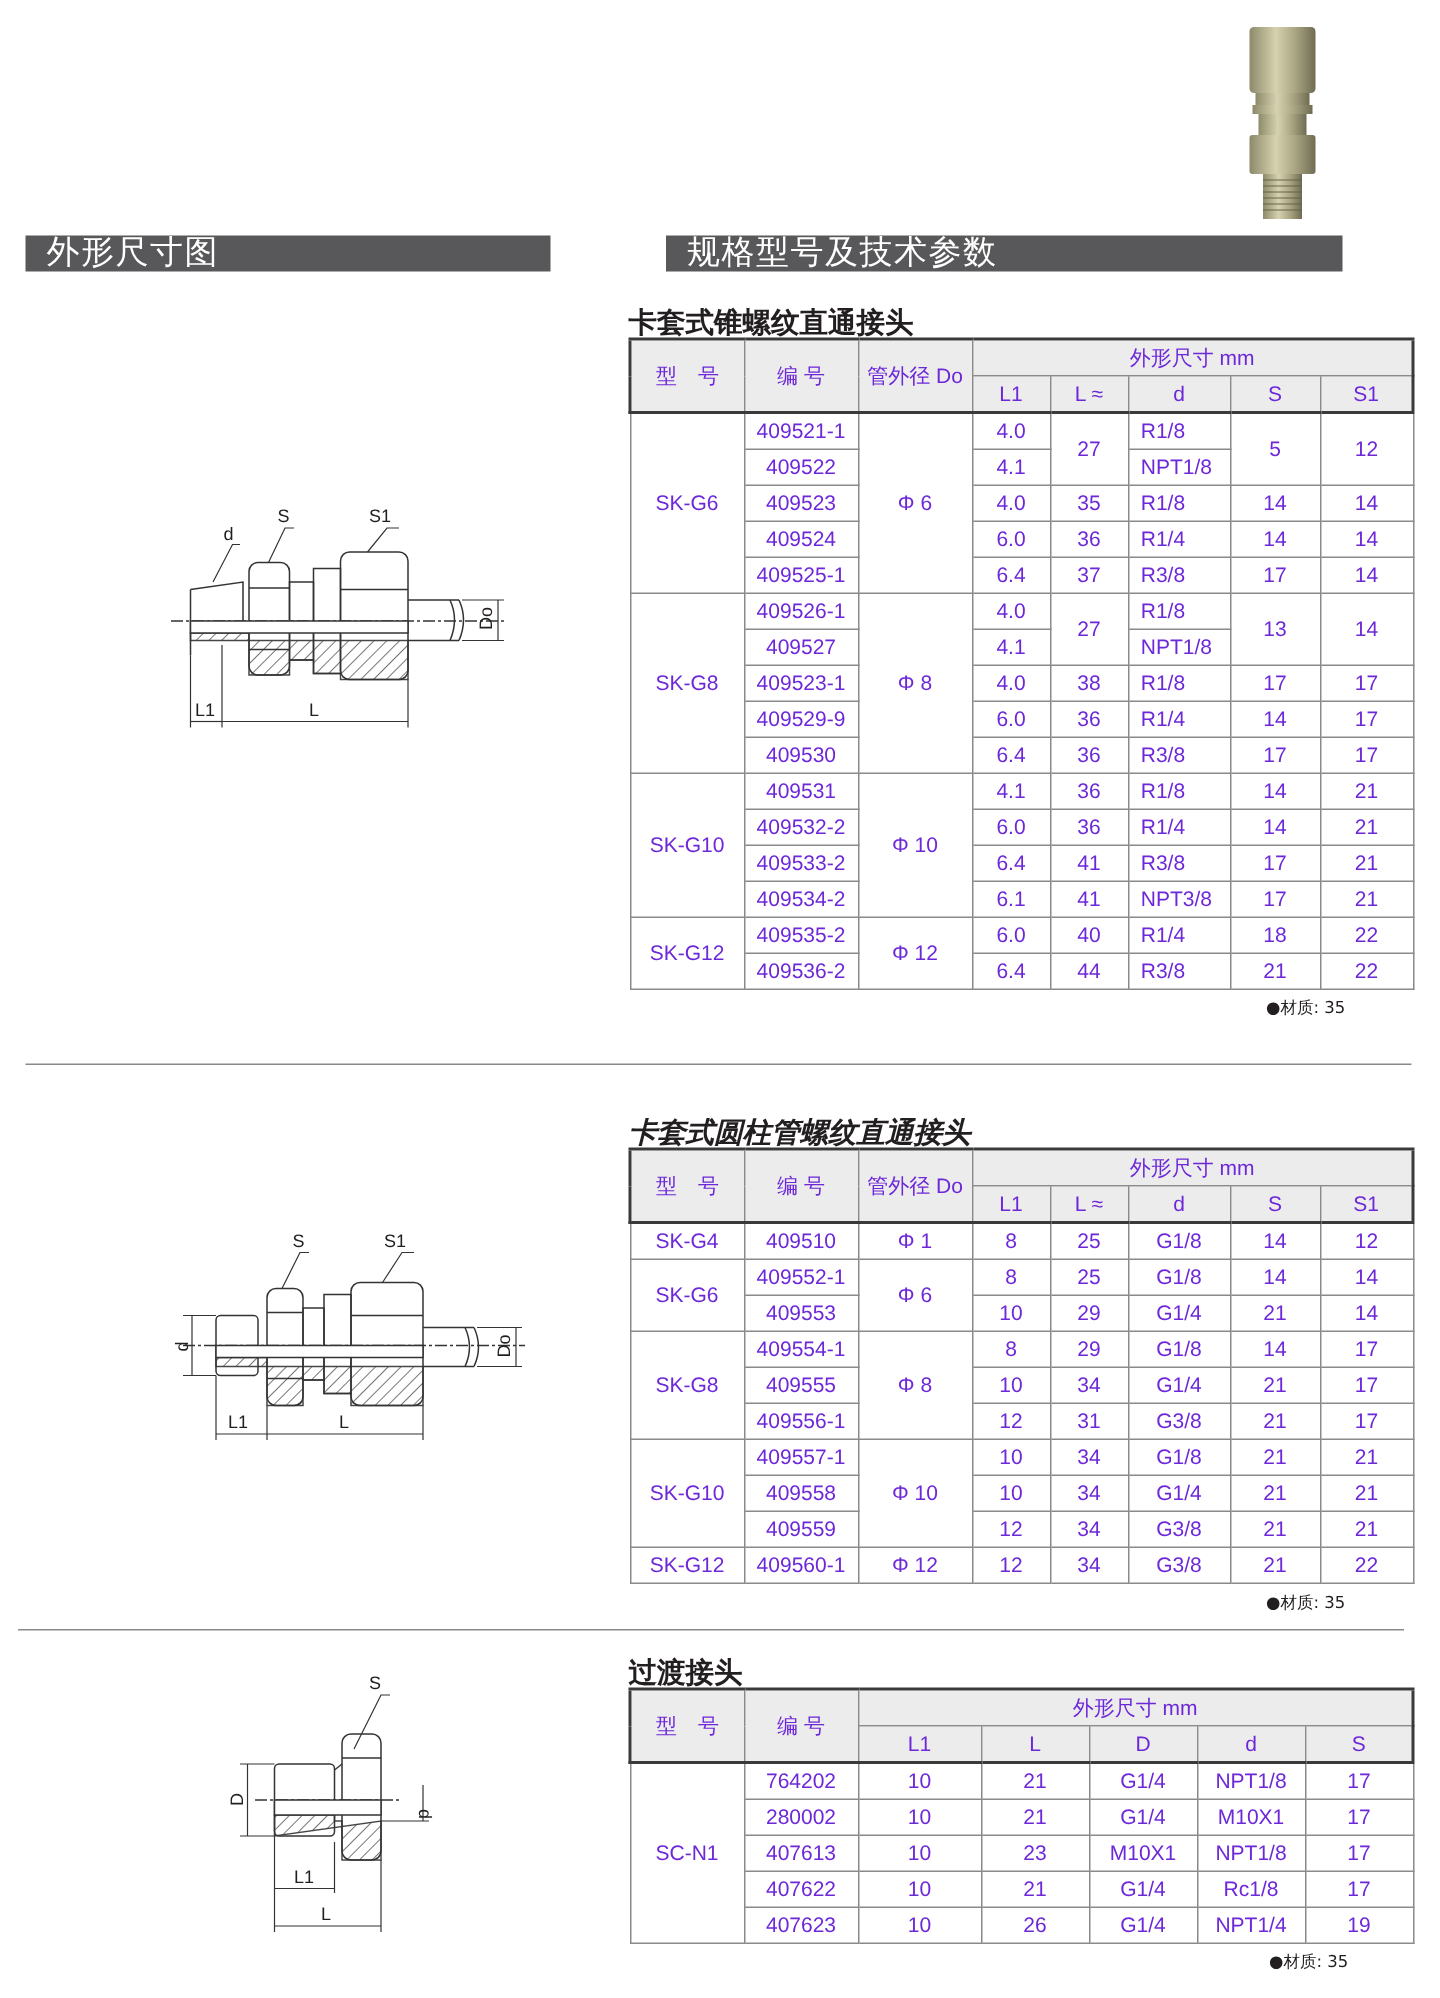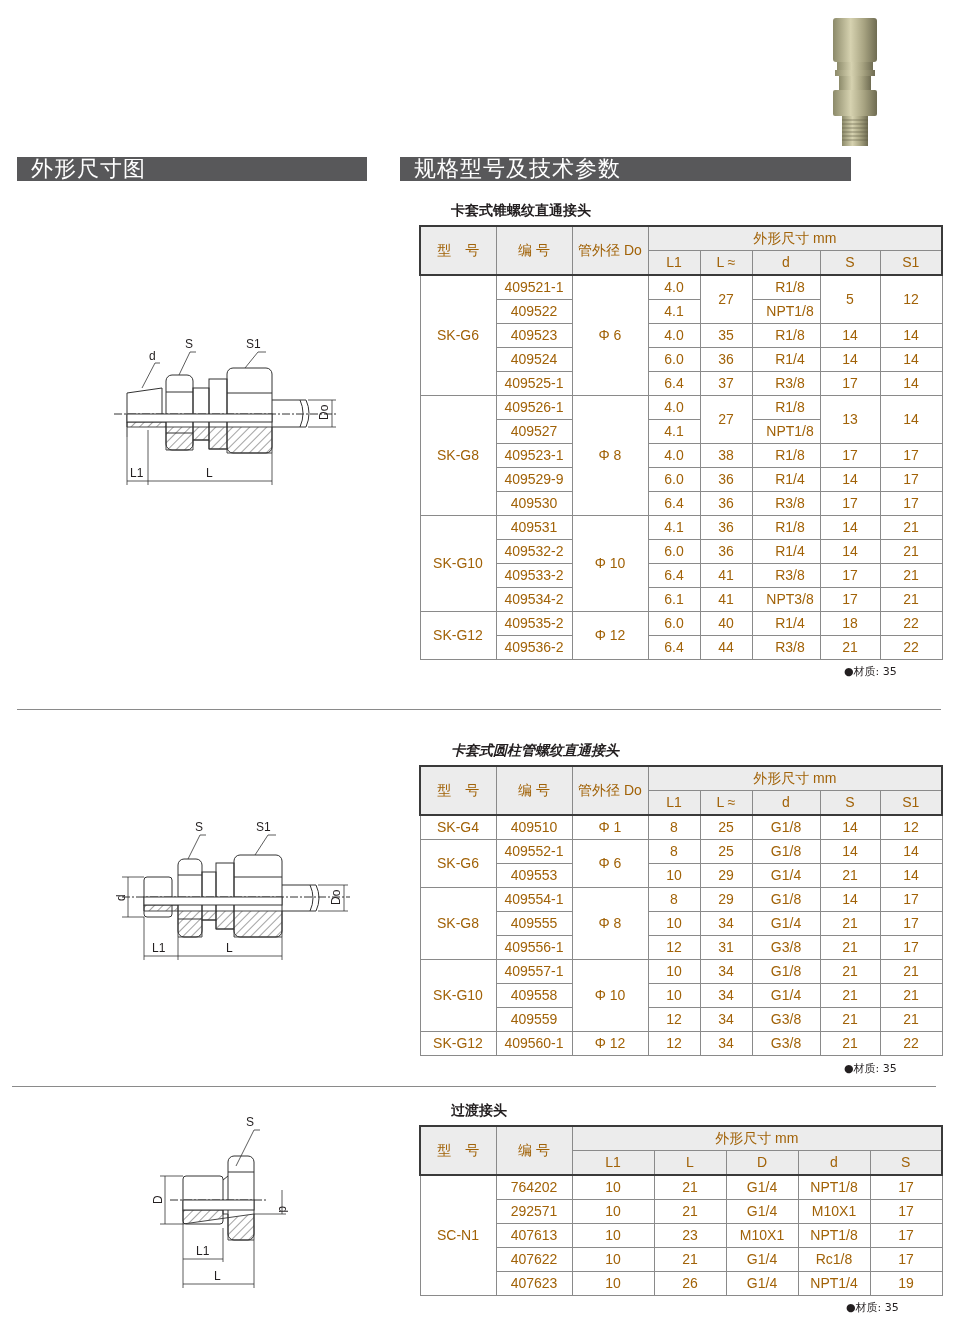--- a/index.html
+++ b/index.html
@@ -2,30 +2,30 @@
 <html><head>
 <meta charset="utf-8">
 <style>
   html, body { margin: 0; padding: 0; background: #ffffff; }
   body { width: 960px; height: 1332px; position: relative; overflow: hidden;
          font-family: "DejaVu Sans", "Liberation Sans", sans-serif; color: #231f20; }
   .abs { position: absolute; }
   .section-bar { position: absolute; height: 24px; background: #58585a; color: #ffffff;
                  font-size: 22px; line-height: 24px; padding-left: 14px; box-sizing: border-box;
                  letter-spacing: 1px; }
-  .table-title { position: absolute; font-size: 14px; font-weight: bold; color: #231f20; margin-left: 32px; }
+  .table-title { position: absolute; font-size: 19px; font-weight: bold; color: #231f20; }
   table.spec { position: absolute; border-collapse: collapse; font-family: "Liberation Sans", "DejaVu Sans", sans-serif;
-               font-size: 14px; color: #a16207; table-layout: fixed; }
+               font-size: 14px; color: #6d28d9; table-layout: fixed; }
   table.spec td, table.spec th { border: 1px solid #8a8a8a; text-align: center; padding: 0;
                  font-weight: normal; height: 23px; line-height: 23px; white-space: nowrap; overflow: hidden; }
   table.spec thead th { background: #ececec; font-size: 14px; }
   table.spec thead { border: 2px solid #3a3a3a; }
   table.spec thead tr:first-child th { border-top: 2px solid #3a3a3a; }
   table.spec thead tr:last-child th { border-bottom: 2px solid #3a3a3a; }
-  table.spec td.left { text-align: center; padding-left: 8px; }
+  table.spec td.left { text-align: left; padding-left: 8px; }
   .material { position: absolute; font-size: 11px; color: #231f20; }
   .divider { position: absolute; height: 1px; background: #8a8a8a; }
   .drawing { position: absolute; }
   .drawing text { font-family: "Liberation Sans", sans-serif; font-size: 12px; fill: #231f20; }
 </style>
 </head>
 <body>
 
 <div class="abs" style="left:825px; top:14px; width:60px; height:135px;">
   <svg width="60" height="135" viewBox="0 0 60 135">
@@ -48,21 +48,21 @@
         <line x1="17" y1="110" x2="43" y2="110"></line>
       <line x1="17" y1="114" x2="43" y2="114"></line>
         <line x1="17" y1="118" x2="43" y2="118"></line>
       <line x1="17" y1="122" x2="43" y2="122"></line>
         <line x1="17" y1="126" x2="43" y2="126"></line>
     </g>
   </svg>
 </div>
 
 <div class="section-bar" style="left:17px; top:157px; width:350px;">外形尺寸图</div>
-<div class="section-bar" style="left:400px; top:157px; width:451px;">规格型号及技术参数</div>
+<div class="section-bar" style="left:444px; top:157px; width:451px;">规格型号及技术参数</div>
 
 <div class="table-title" style="left:419px; top:202px;">卡套式锥螺纹直通接头</div>
 <table class="spec" id="t1" style="left:419px; top:225px; width:522px;">
   <colgroup>
       <col style="width:76px">
       <col style="width:76px">
       <col style="width:76px">
       <col style="width:52px">
       <col style="width:52px">
       <col style="width:68px">
@@ -476,21 +476,21 @@
     <tr>
       <td rowspan="5">SC-N1</td>
       <td>764202</td>
       <td>10</td>
       <td>21</td>
       <td>G1/4</td>
       <td>NPT1/8</td>
       <td>17</td>
     </tr>
     <tr>
-      <td>292571</td>
+      <td>280002</td>
       <td>10</td>
       <td>21</td>
       <td>G1/4</td>
       <td>M10X1</td>
       <td>17</td>
     </tr>
     <tr>
       <td>407613</td>
       <td>10</td>
       <td>23</td>

